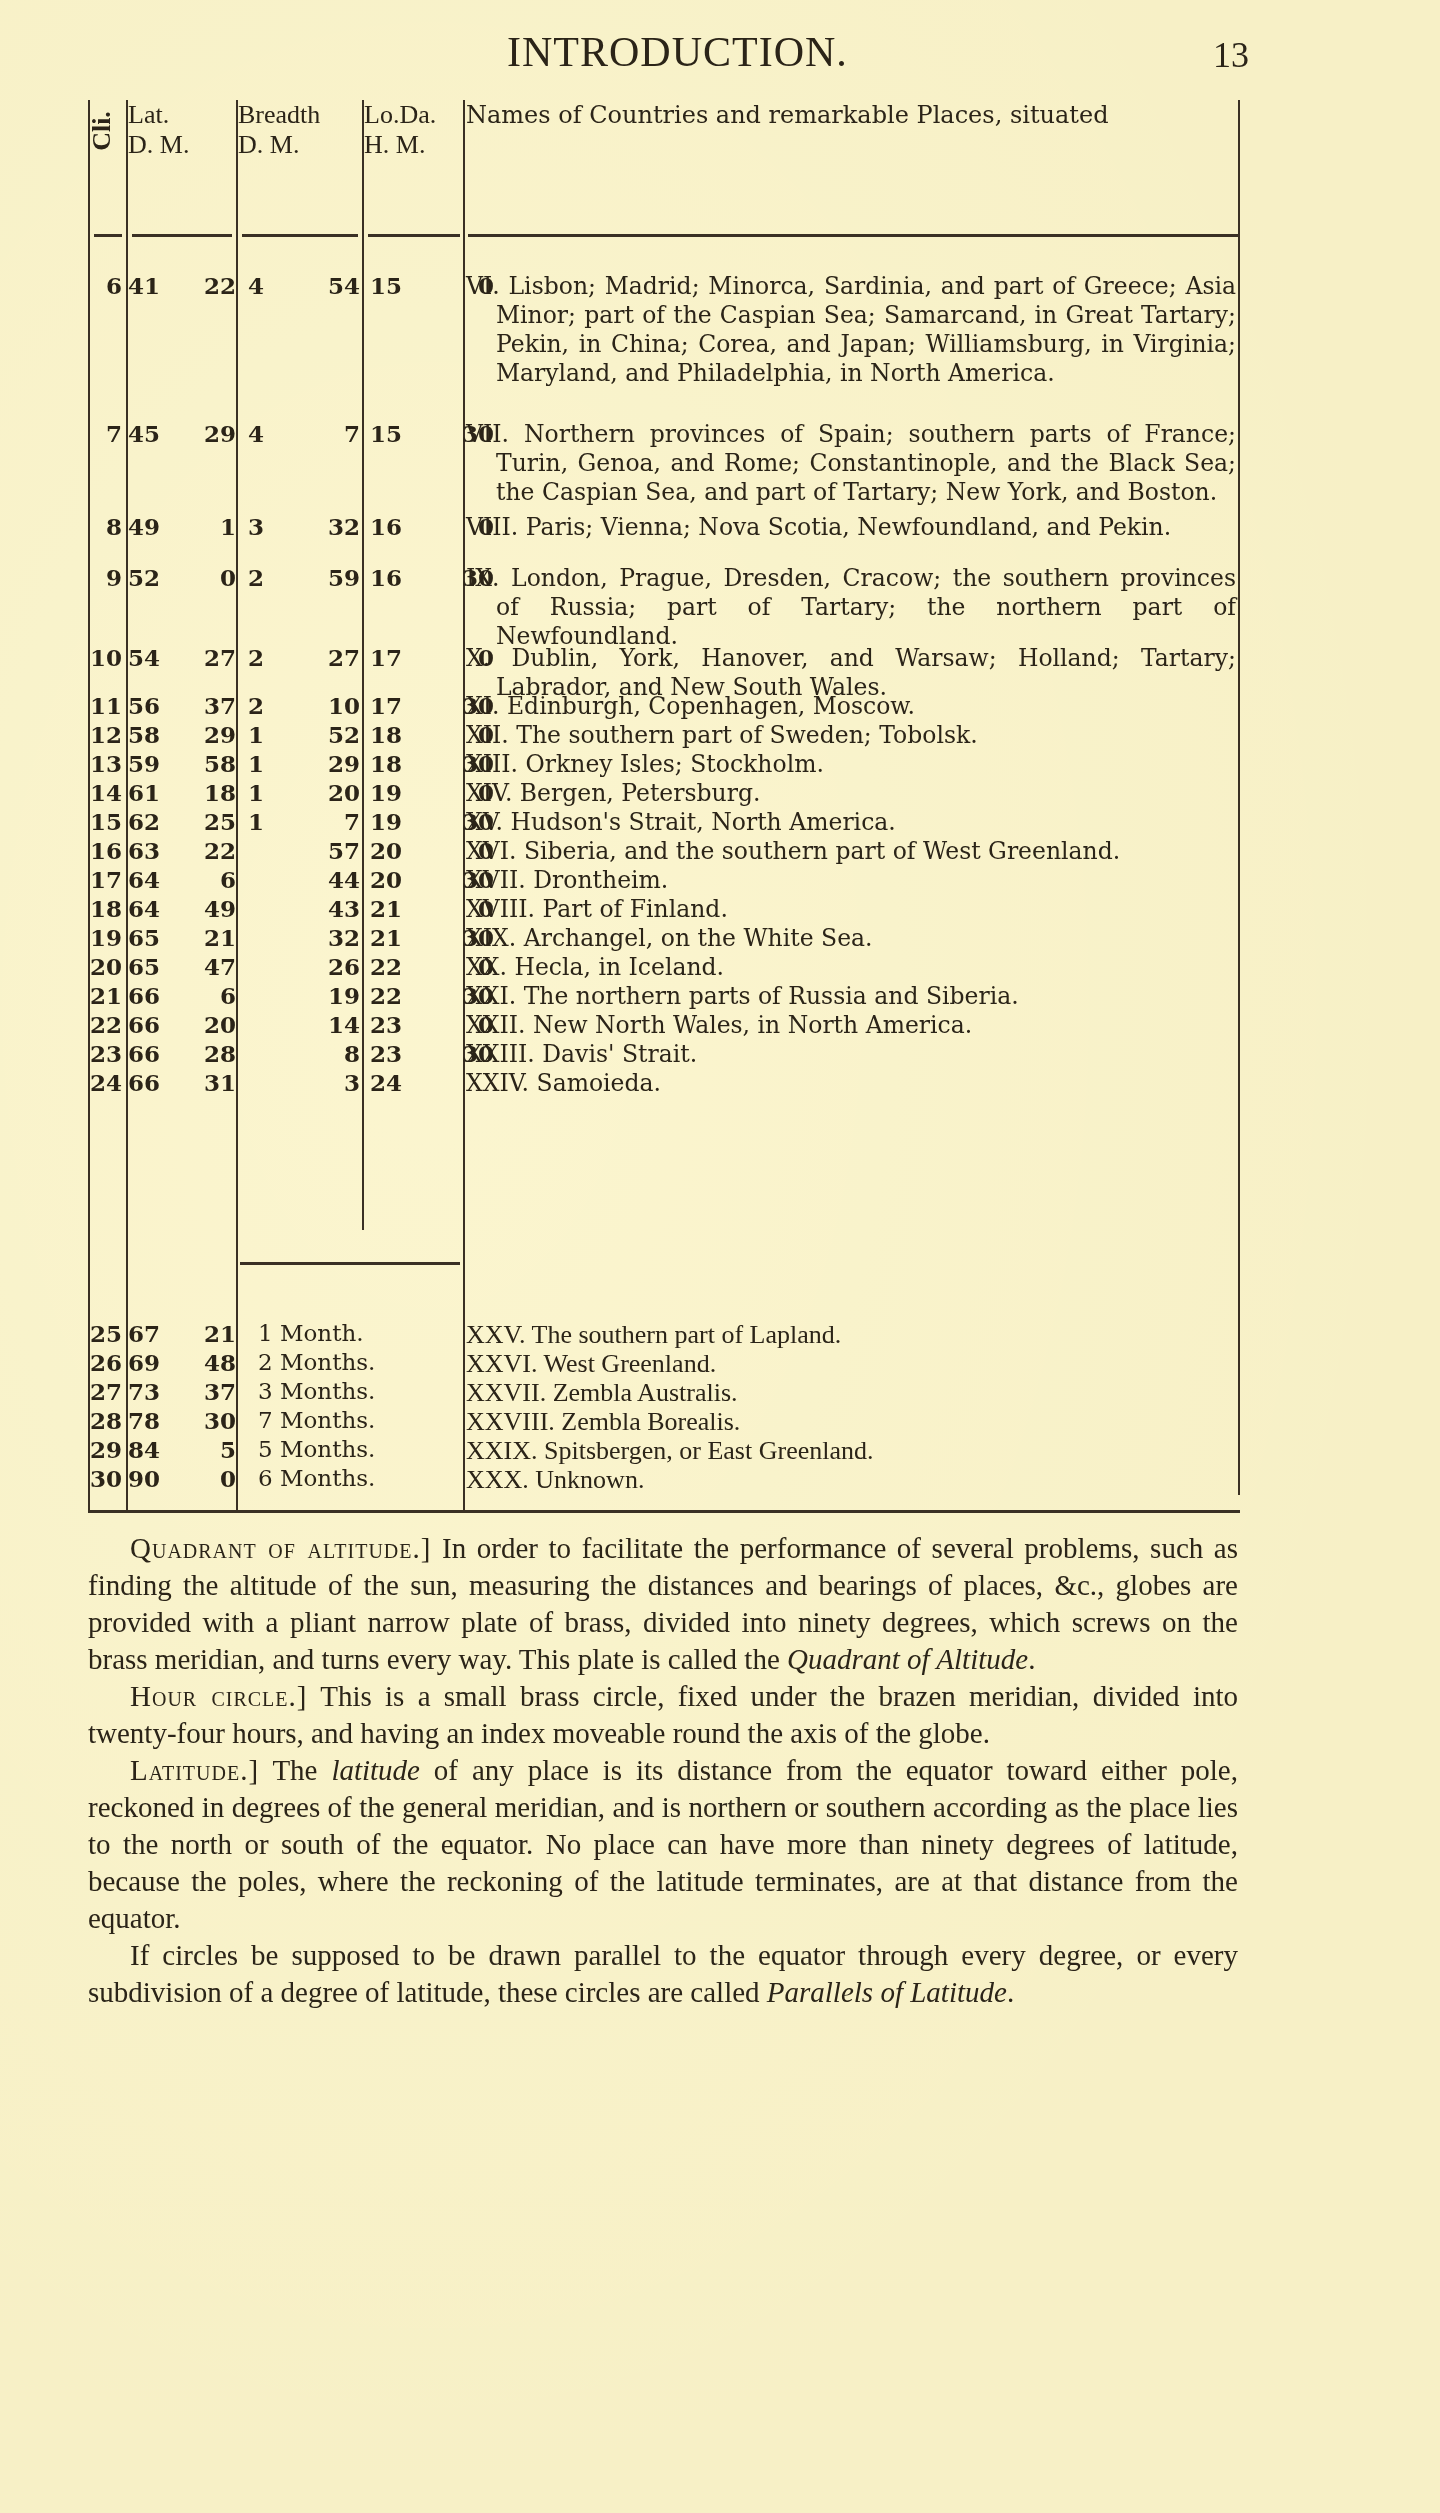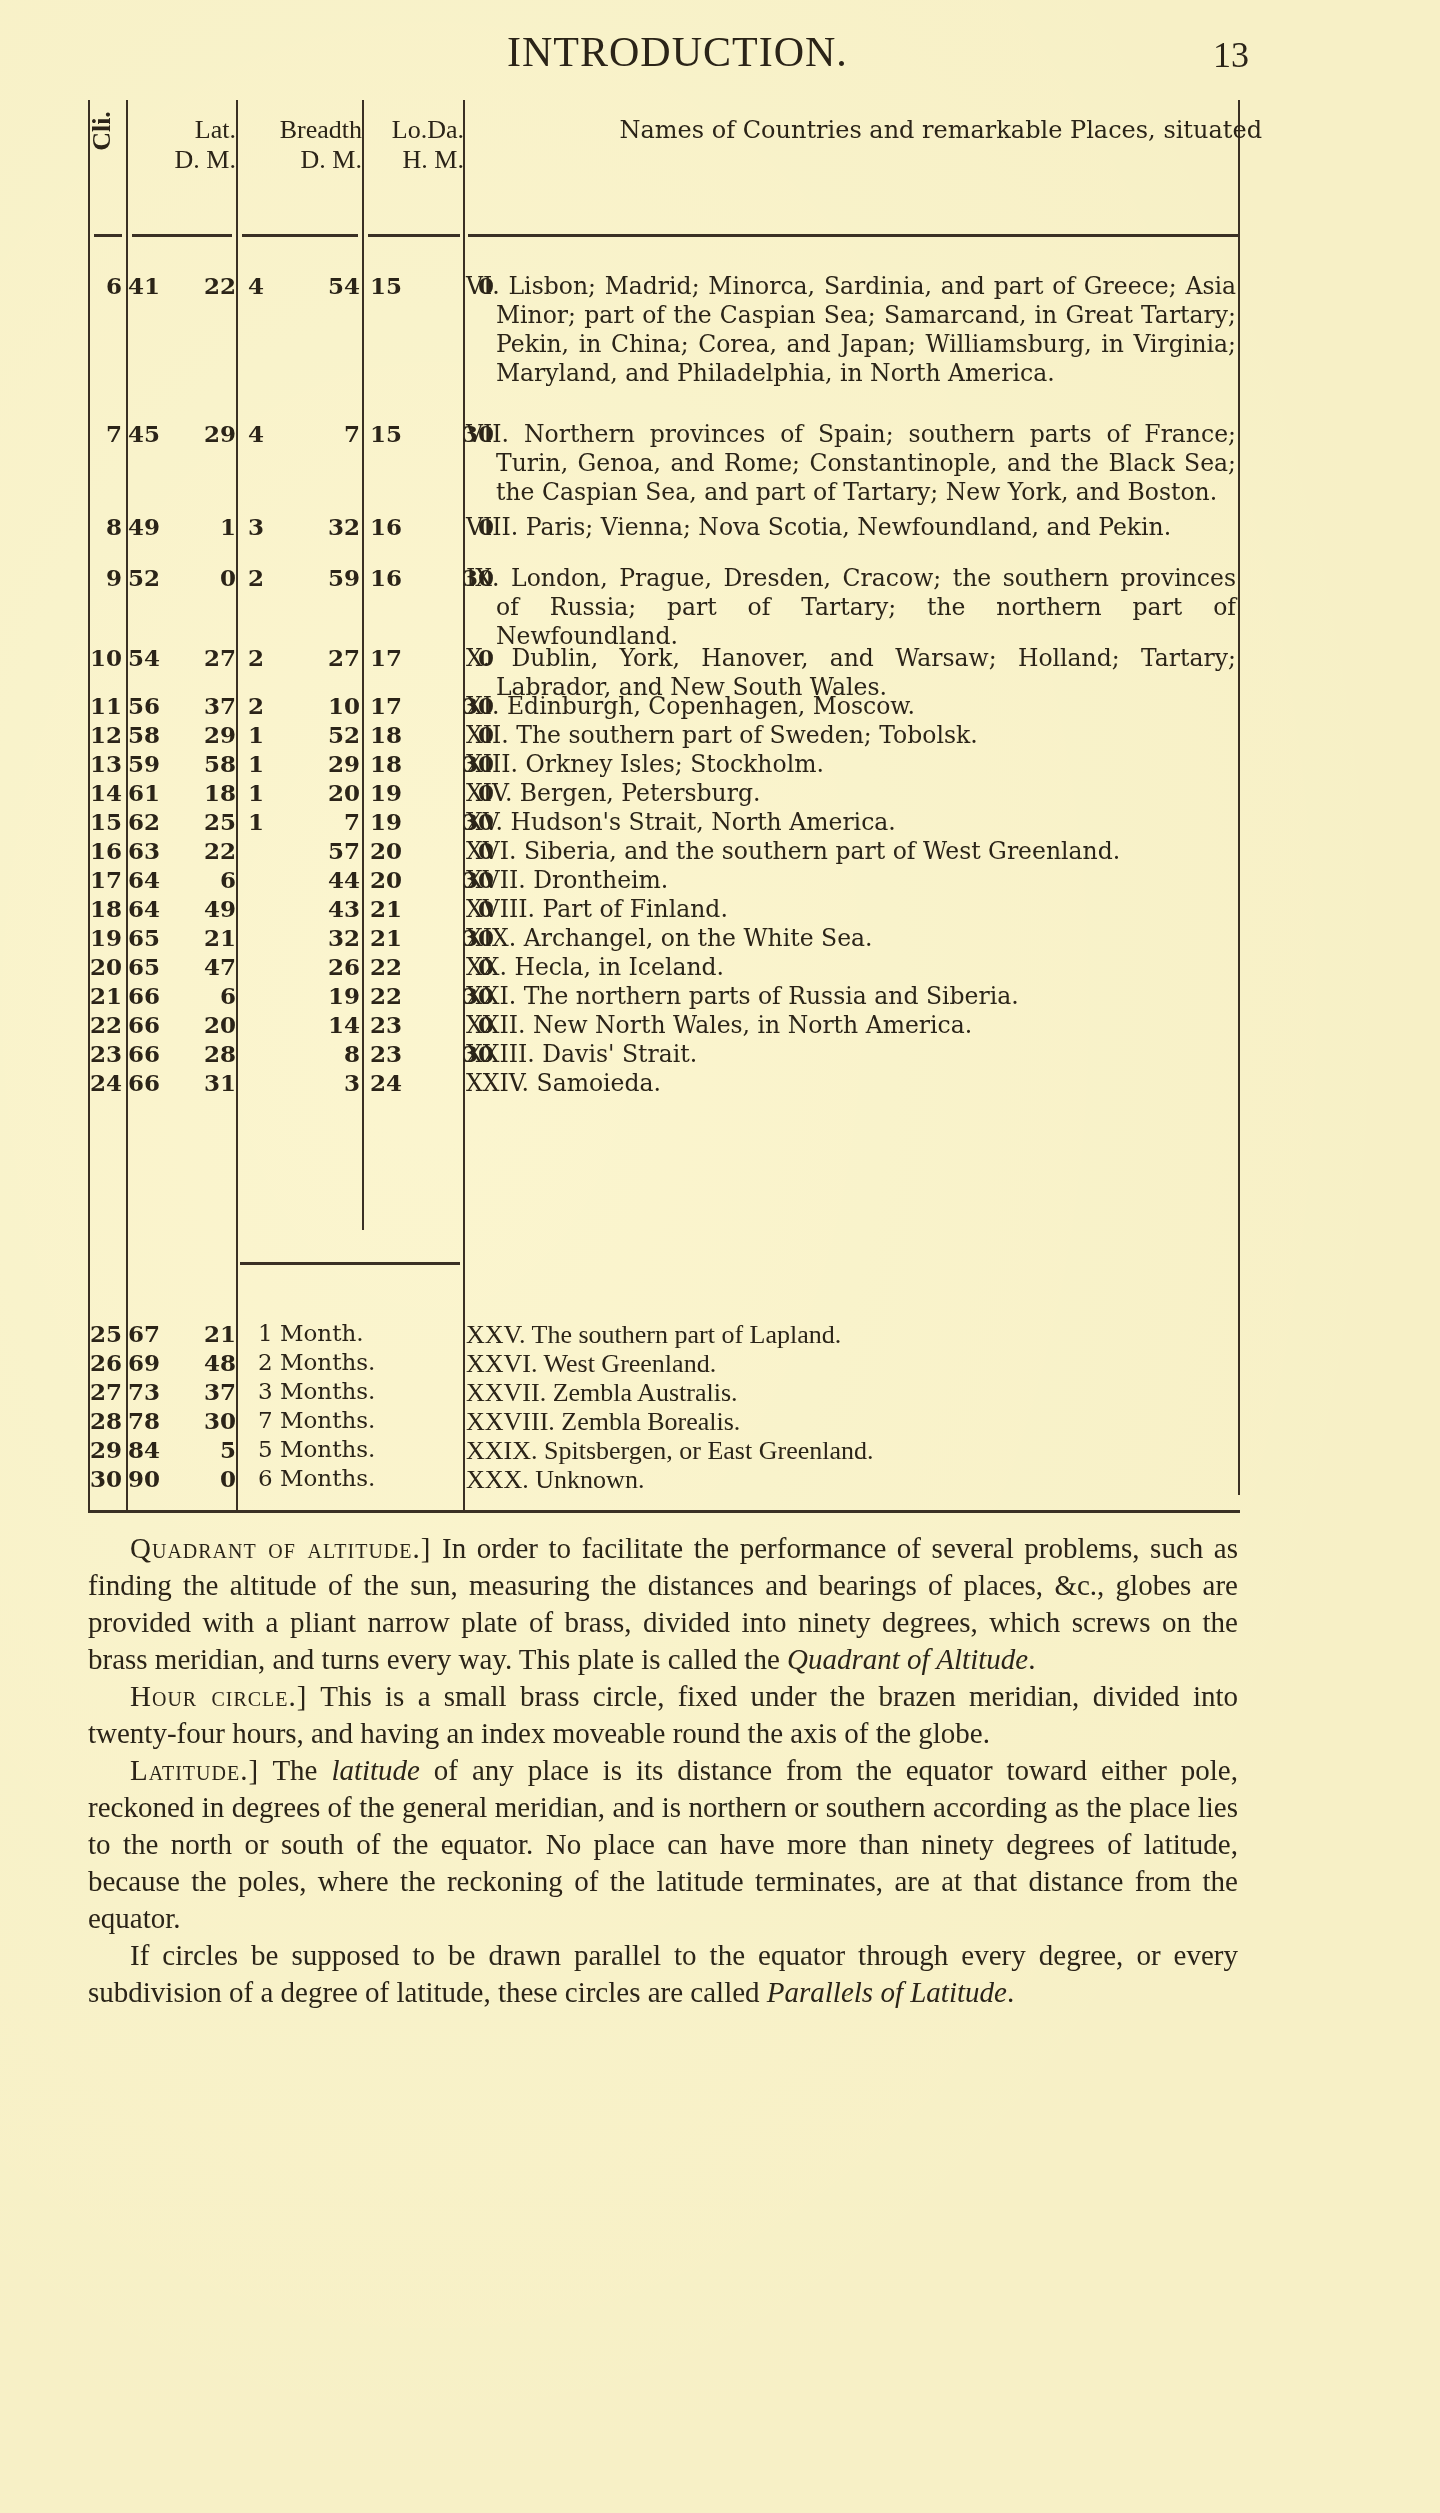--- a/index.html
+++ b/index.html
@@ -11,21 +11,21 @@
     font-family:"Liberation Serif","DejaVu Serif",serif;
   }
   .running-head { position:absolute; top:28px; left:0; width:1440px; height:50px; }
   .running-title { position:absolute; left:507px; top:0; font-size:42px; letter-spacing:1px; }
   .page-number { position:absolute; left:1213px; top:6px; font-size:36px; }
 
   .table-wrap { position:absolute; left:88px; top:100px; width:1152px; height:1412px; }
   .vline { position:absolute; top:0; width:2px; background:#3a3024; }
   .hrule { position:absolute; height:3px; background:#3a3024; }
 
-  .hdr { position:absolute; top:0; font-size:26px; line-height:30px; text-align:right; white-space:nowrap;margin-top:15px; }
+  .hdr { position:absolute; top:0; font-size:26px; line-height:30px; text-align:left; white-space:nowrap; }
   .hdr-cli { position:absolute; left:0px; top:6px; width:30px; height:50px; }
   .hdr-cli span { display:block; transform:rotate(-90deg); transform-origin:center; font-size:26px; font-weight:bold; position:absolute; left:-6px; top:10px; }
   .names-hdr { font-family:"DejaVu Serif",serif; font-size:24px; line-height:30px; }
 
   .row { position:absolute; left:0; width:1152px; font-size:24px; }
   .num { position:absolute; text-align:right; font-family:"DejaVu Serif",serif; font-size:23px; font-weight:bold; }
   .c-clim { left:0; width:34px; }
   .c-latd { left:40px; width:40px; text-align:left; }
   .c-latm { left:70px; width:78px; }
   .c-brd  { left:160px; width:40px; text-align:left; }
@@ -67,21 +67,21 @@
       <div>D.   M.</div>
   </div>
   <div class="hdr" style="left:150px; width:124px;">
     <div>Breadth</div>
       <div>D.    M.</div>
   </div>
   <div class="hdr" style="left:276px; width:100px;">
     <div>Lo.Da.</div>
       <div>H.  M.</div>
   </div>
-  <div class="hdr names-hdr" style="left:378px; width:772px;padding-left:24px;">
+  <div class="hdr names-hdr" style="left:378px; width:772px;">
     <div>Names of Countries and remarkable Places, situated</div>
   </div>
 
   <div class="hrule" style="left:6px; top:134px; width:28px;"></div>
   <div class="hrule" style="left:44px; top:134px; width:100px;"></div>
   <div class="hrule" style="left:154px; top:134px; width:116px;"></div>
   <div class="hrule" style="left:280px; top:134px; width:92px;"></div>
   <div class="hrule" style="left:380px; top:134px; width:770px;"></div>
 
   <div id="hour-rows">

